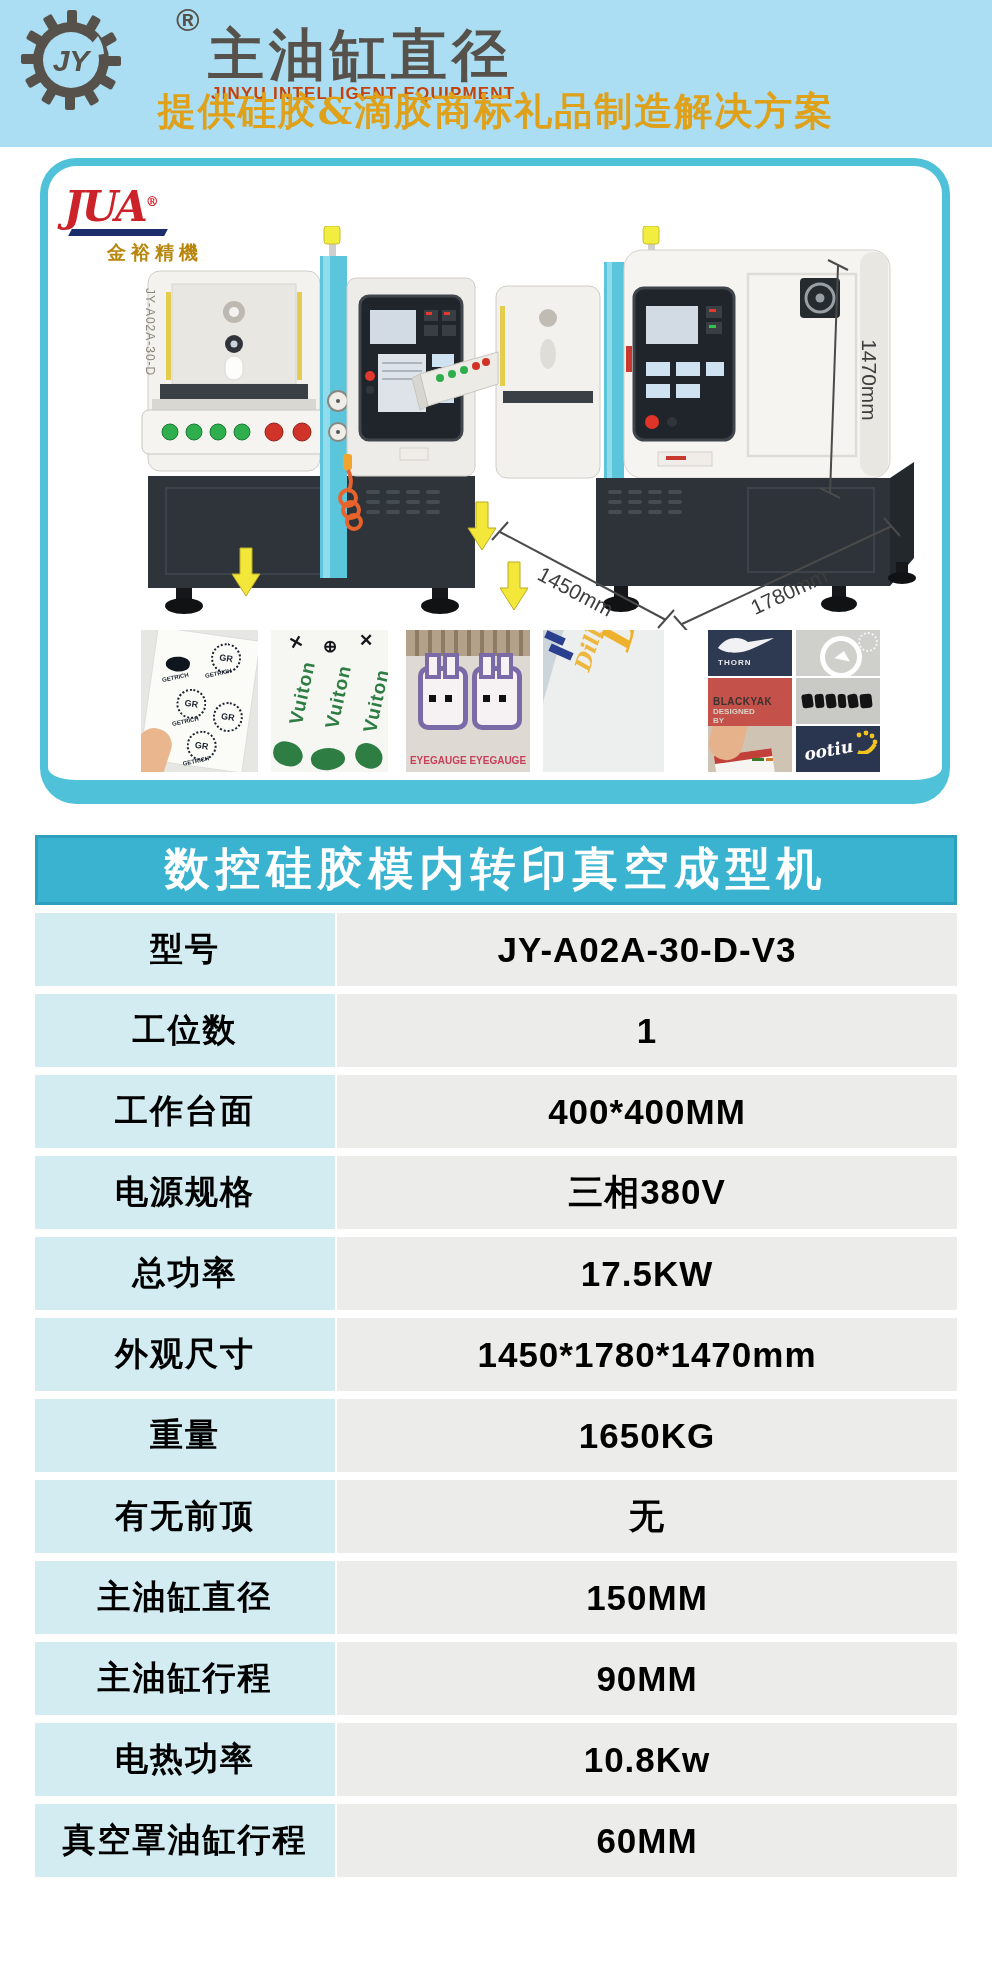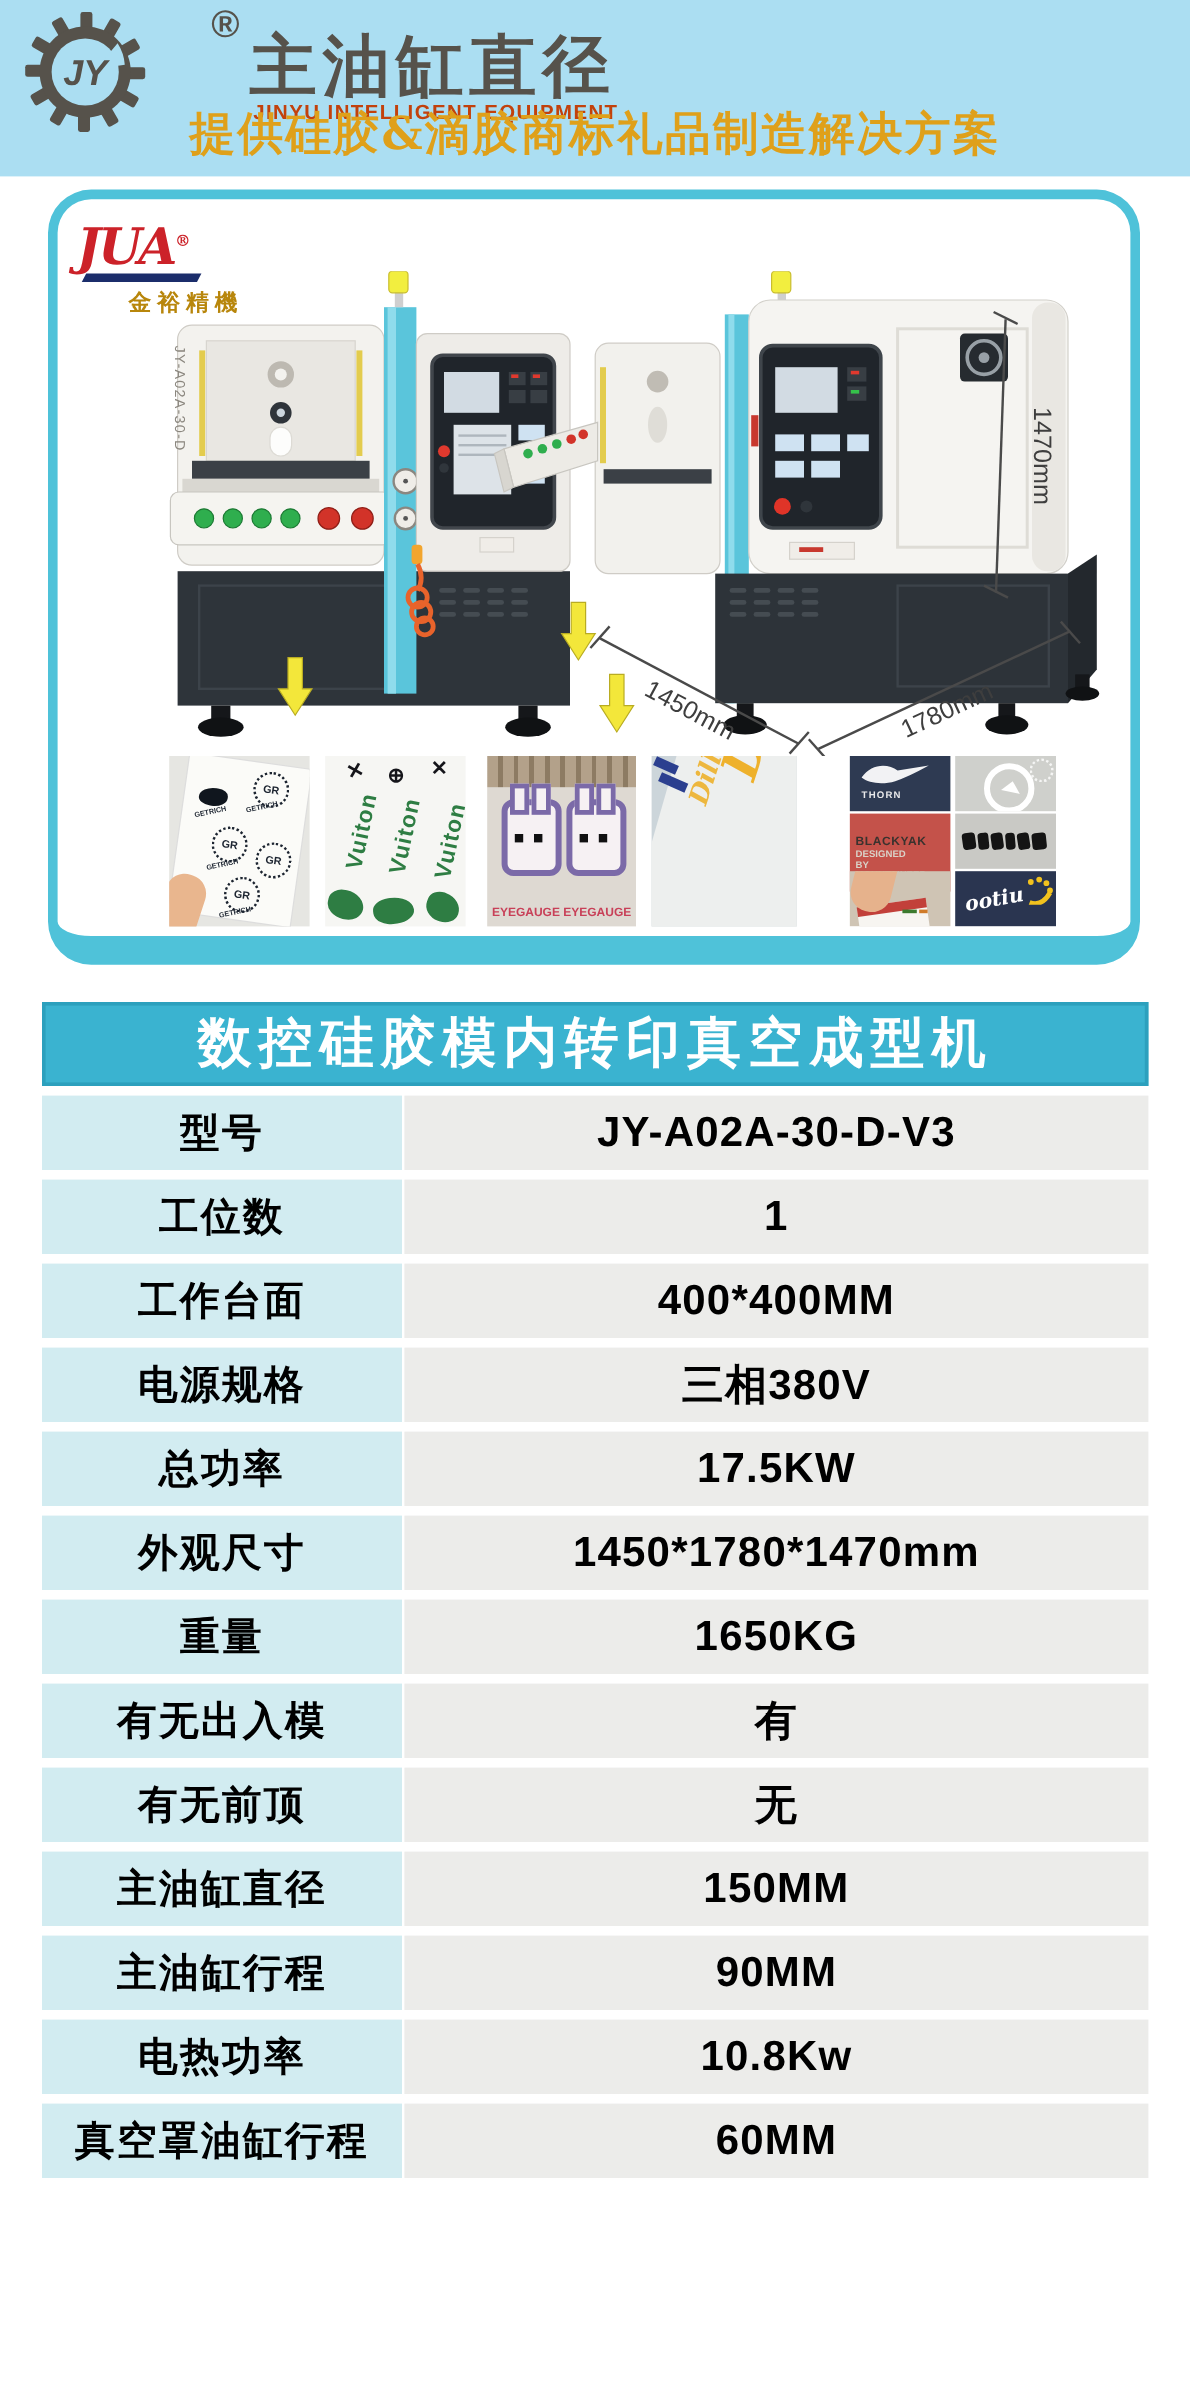--- a/index.html
+++ b/index.html
@@ -102,21 +102,21 @@
   .ootiu-txt{position:absolute;left:8px;top:14px;font-family:"DejaVu Serif",serif;font-style:italic;
              font-weight:900;font-size:17px;color:#fff;transform:rotate(-10deg);}
   .ootiu-mark{position:absolute;left:58px;top:4px;}
 
   
   .spec-title{position:absolute;left:35px;top:835px;width:922px;height:70px;box-sizing:border-box;
               background:#3ab3d0;border:3px solid #2ca0bd;color:#fff;text-align:center;
               font-family:"DejaVu Serif",serif;font-size:45px;font-weight:900;line-height:62px;
               letter-spacing:6px;white-space:nowrap;}
   .spec-rows{position:absolute;left:35px;top:913px;width:922px;display:flex;flex-direction:column;gap:8px;}
-  .trow{display:flex;gap:2px;height:62px;}
+  .trow{display:flex;gap:2px;height:73px;}
   .tlabel{width:300px;background:#d2ecf1;display:flex;align-items:center;justify-content:center;
           font-family:"DejaVu Serif",serif;font-size:33px;font-weight:900;color:#000;
           letter-spacing:2px;white-space:nowrap;}
   .tvalue{flex:1;background:#ececea;display:flex;align-items:center;justify-content:center;
           font-size:35px;font-weight:bold;color:#000;letter-spacing:1px;white-space:nowrap;}
   text{font-family:"Liberation Sans",sans-serif;}
 </style>
 </head>
 <body>
 
@@ -470,24 +470,20 @@
   </div>
   <div class="trow">
     <div class="tlabel">外观尺寸</div>
     <div class="tvalue">1450*1780*1470mm</div>
   </div>
   <div class="trow">
     <div class="tlabel">重量</div>
     <div class="tvalue">1650KG</div>
   </div>
   <div class="trow">
-    <div class="tlabel">有无出入模</div>
-    <div class="tvalue">有</div>
-  </div>
-  <div class="trow">
     <div class="tlabel">有无前顶</div>
     <div class="tvalue">无</div>
   </div>
   <div class="trow">
     <div class="tlabel">主油缸直径</div>
     <div class="tvalue">150MM</div>
   </div>
   <div class="trow">
     <div class="tlabel">主油缸行程</div>
     <div class="tvalue">90MM</div>

